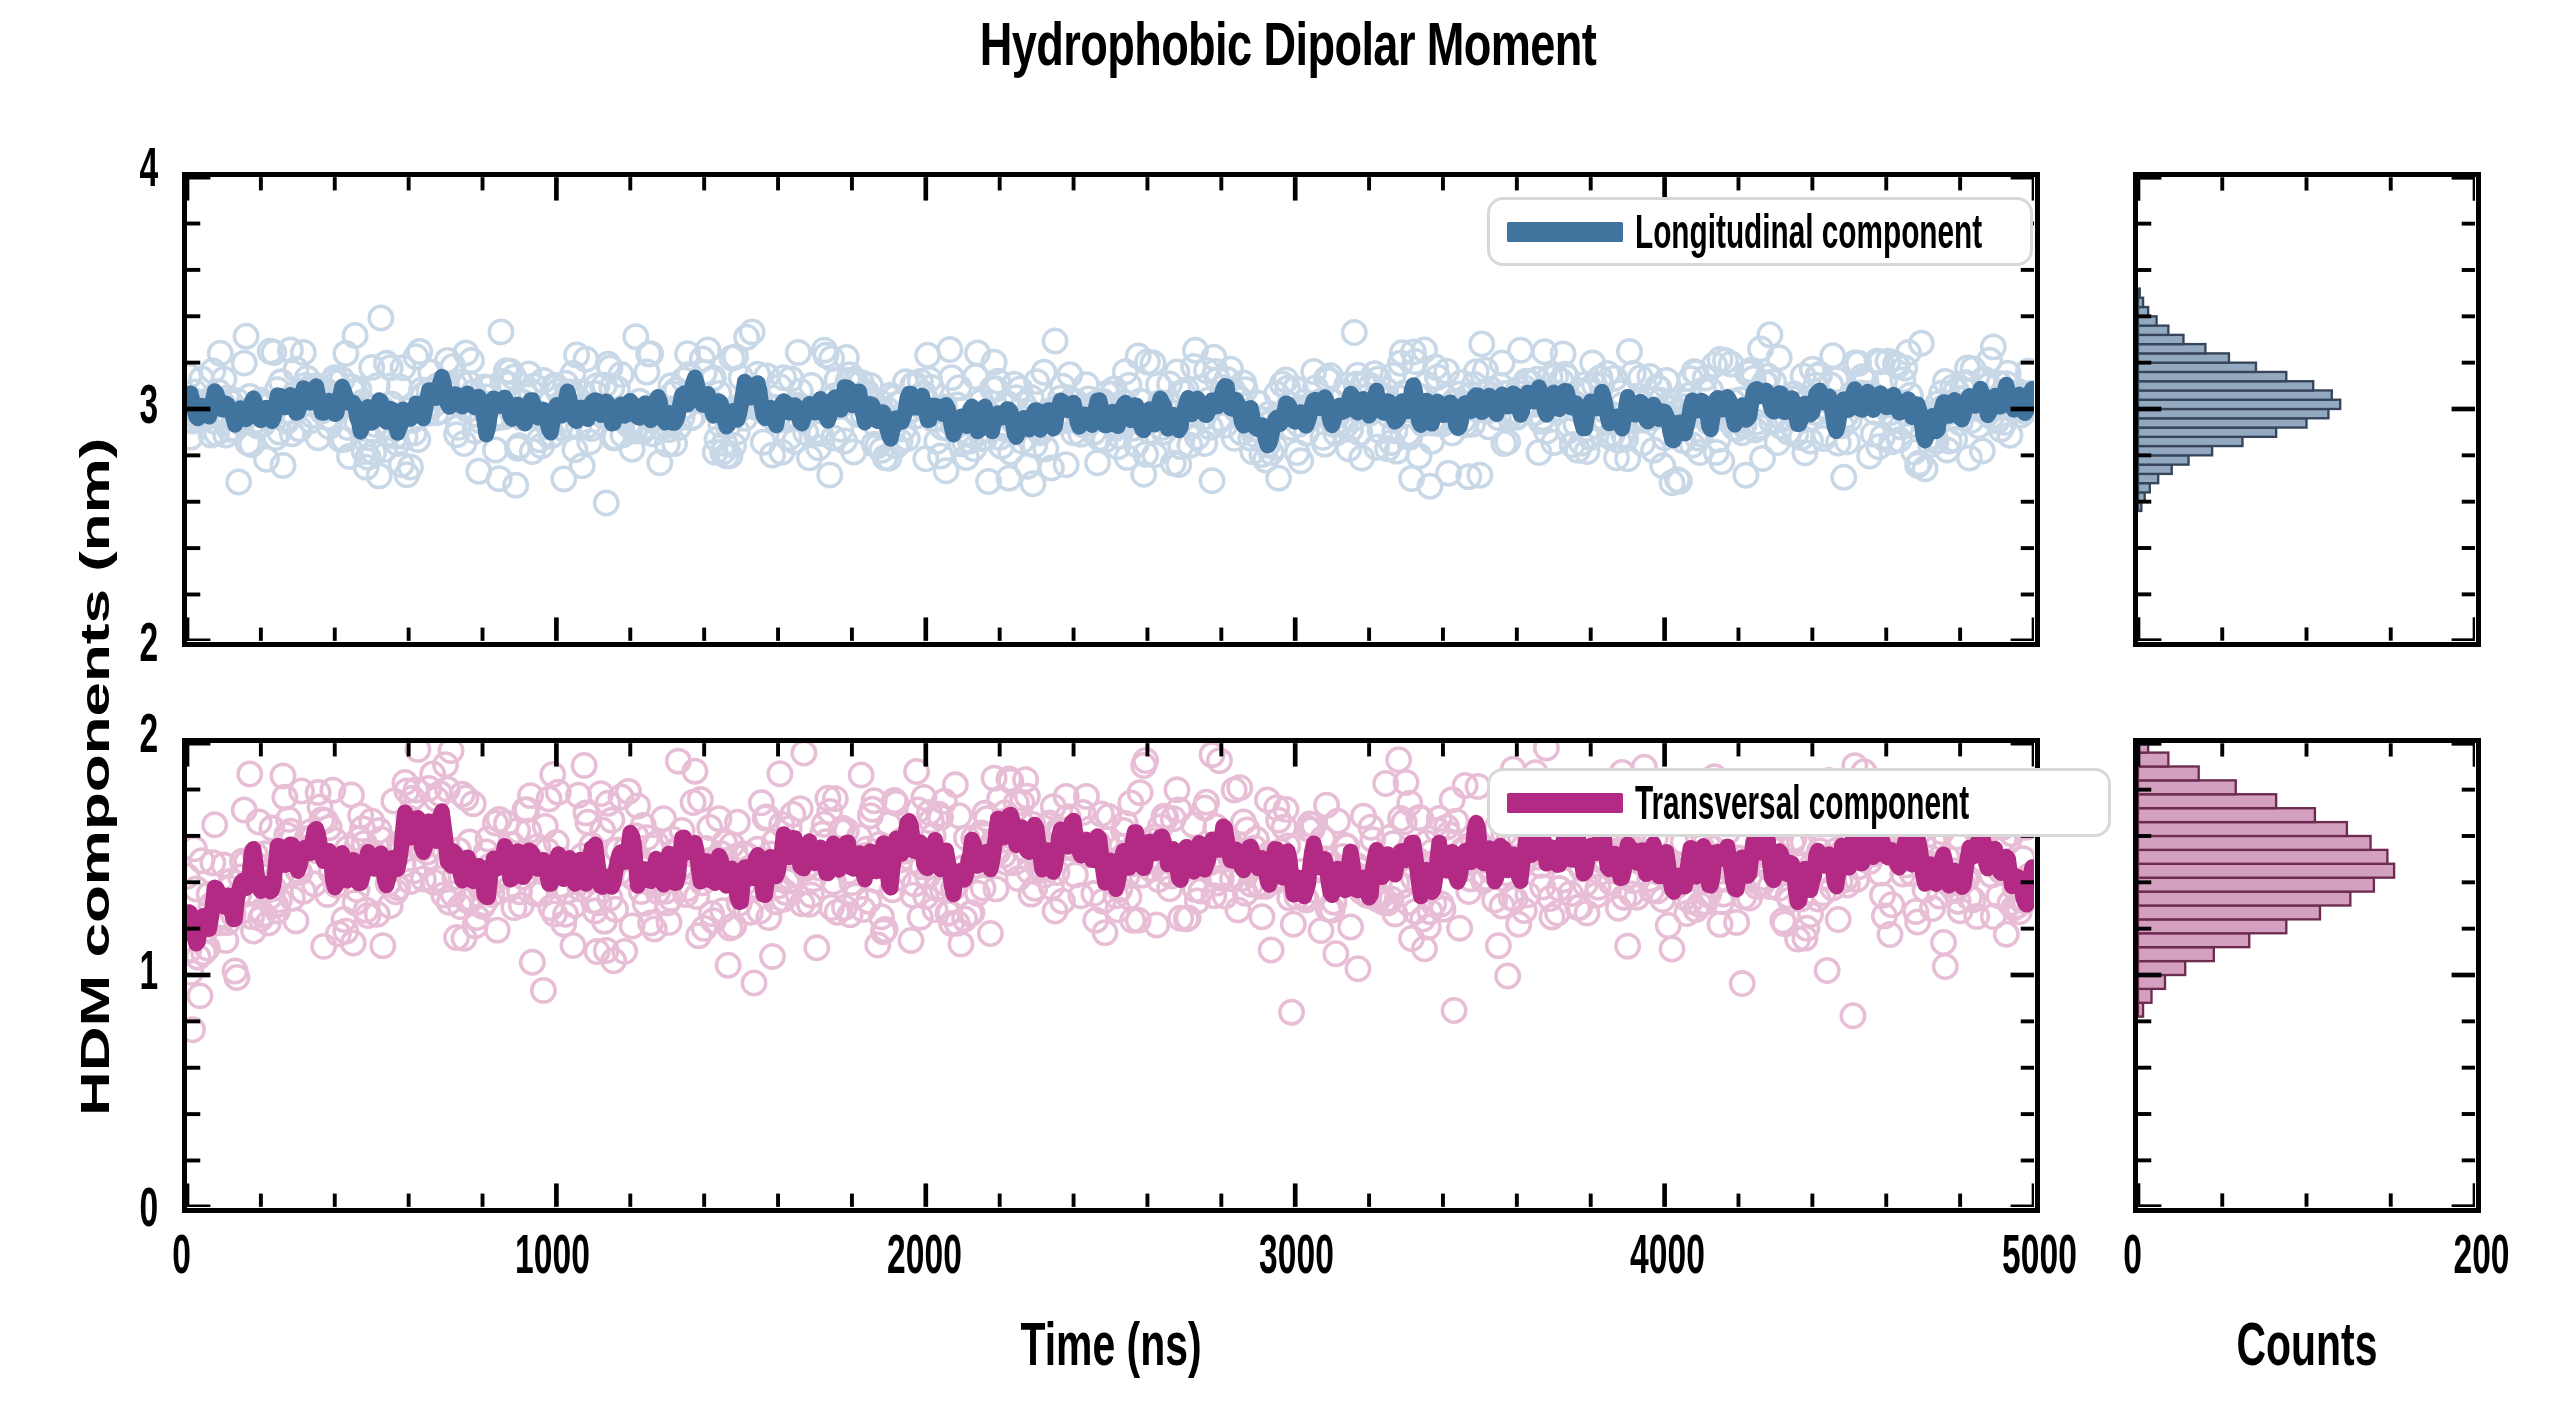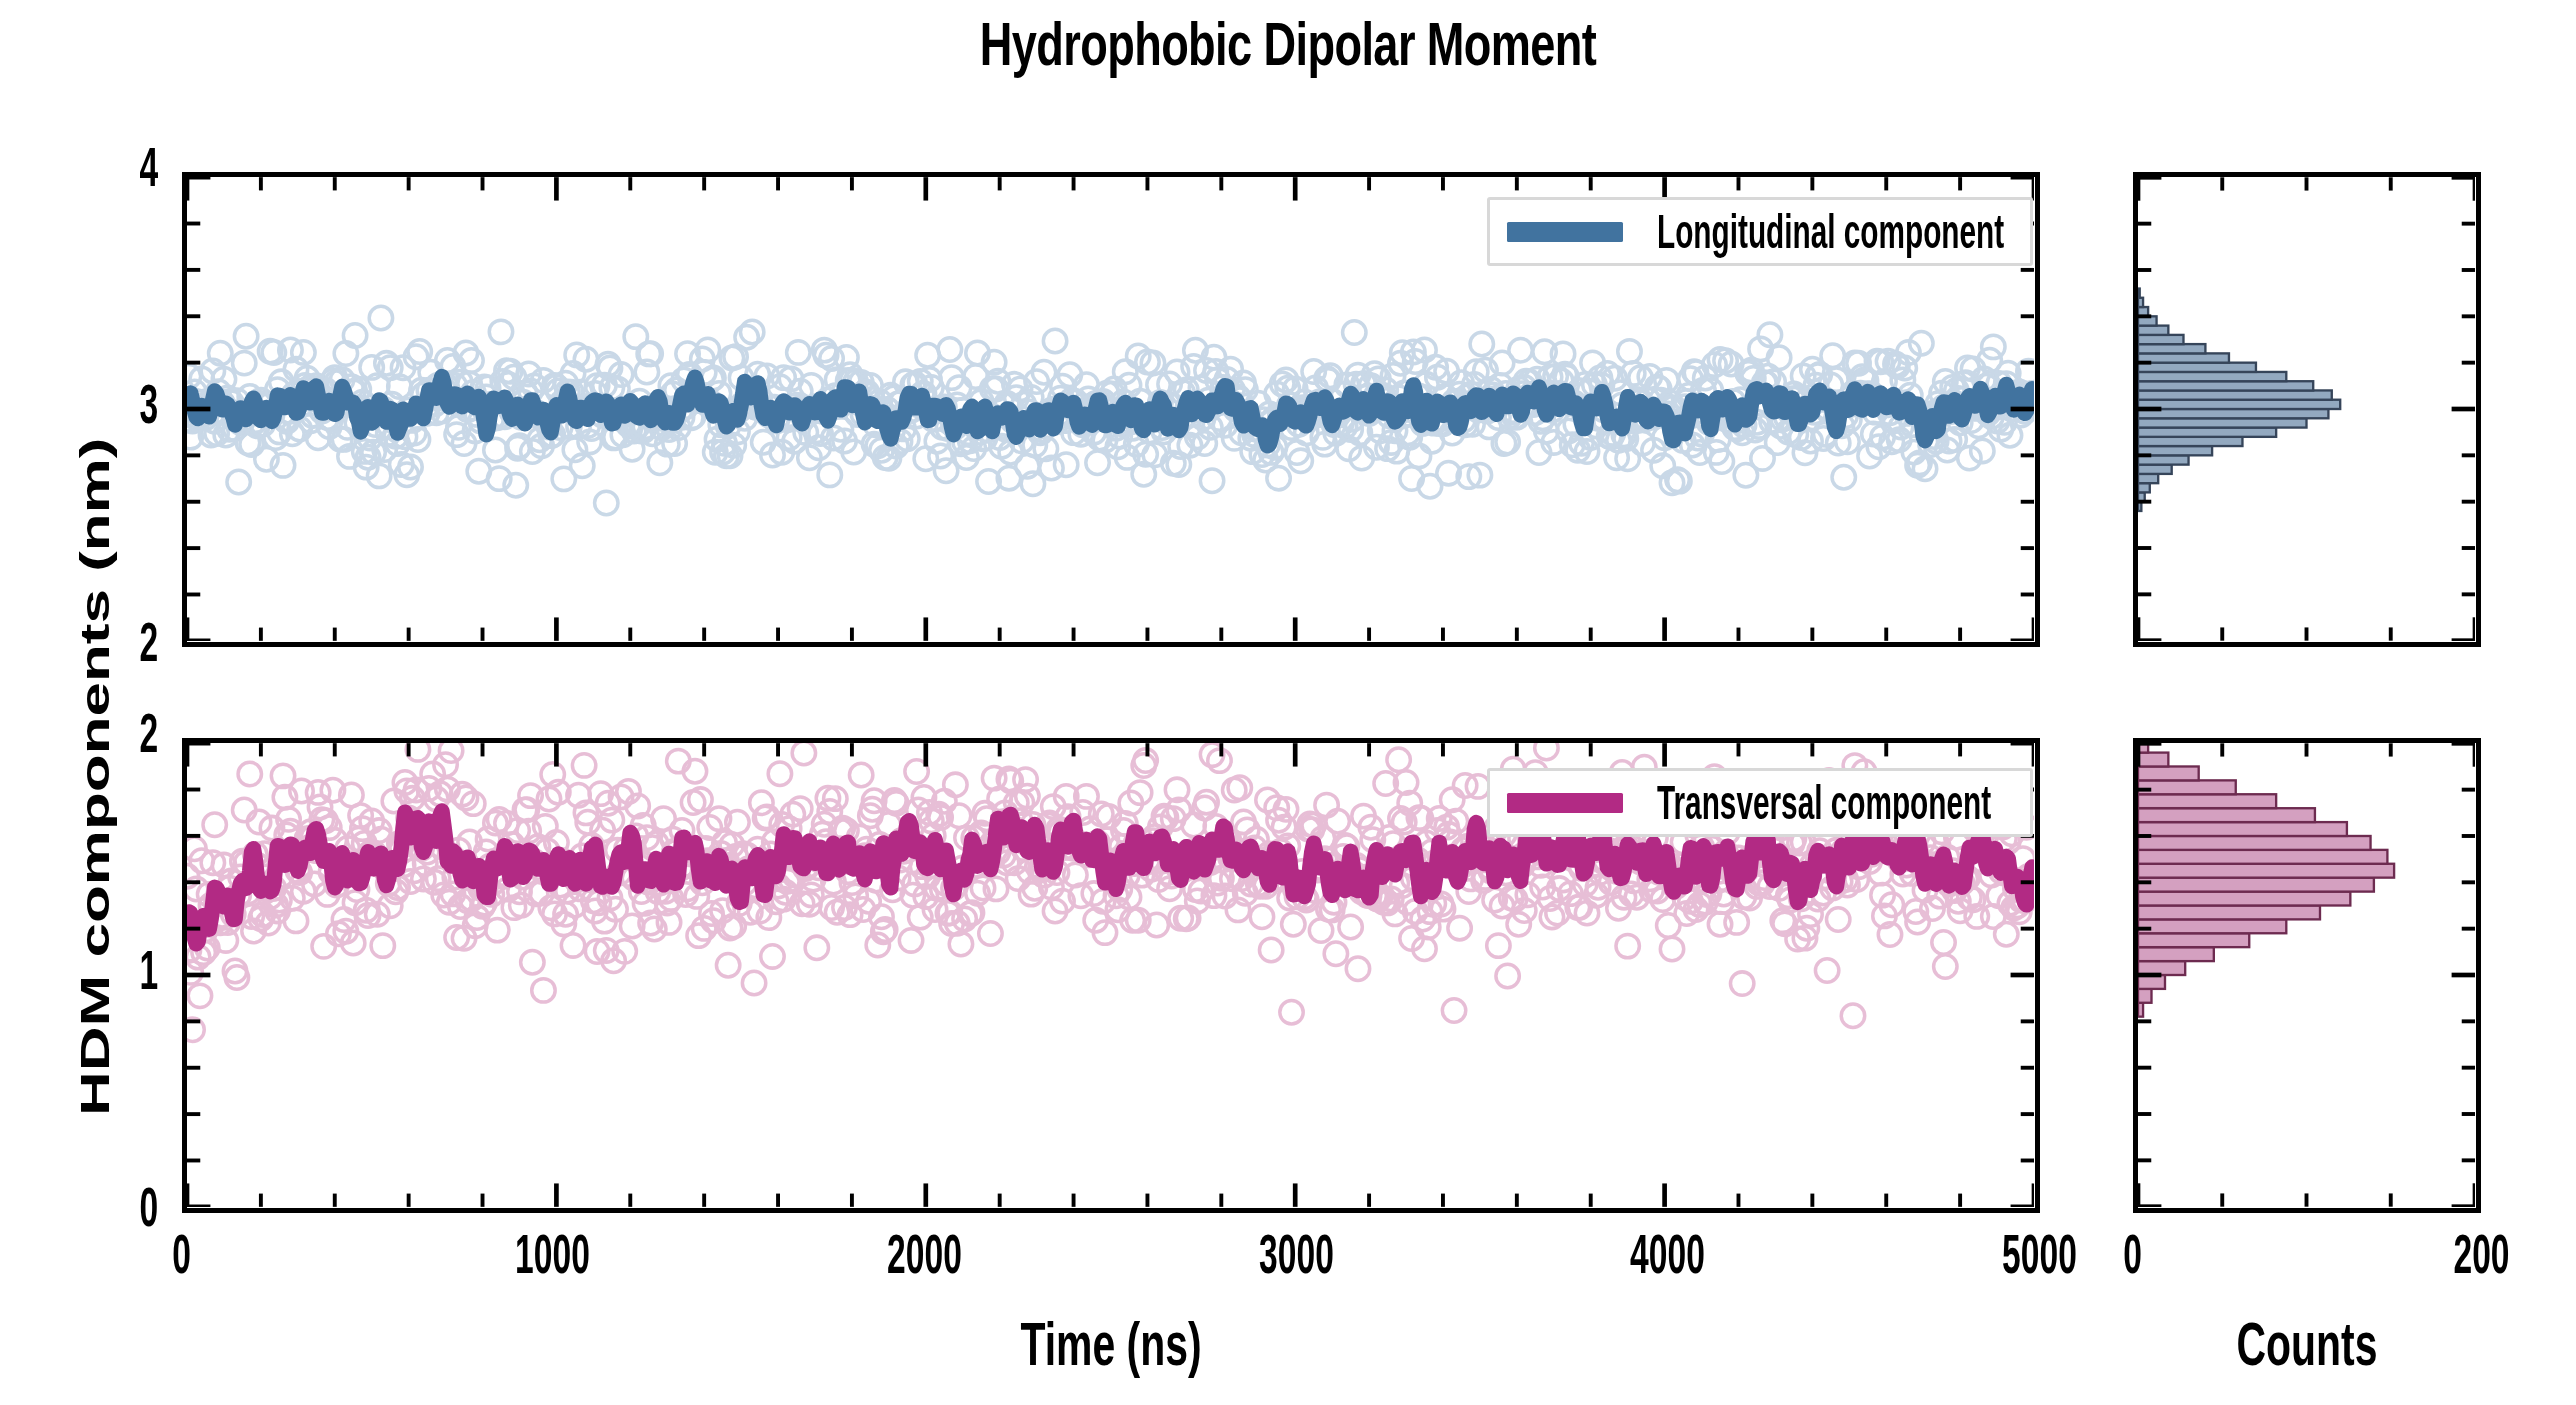--- a/index.html
+++ b/index.html
@@ -26,22 +26,22 @@
     transform-origin:0 0;
   }
 
   
   .panel{position:absolute;box-sizing:border-box;background:#fff;
          border:5.5px solid #000;overflow:hidden;}
 
   
   .legend{
     position:absolute;box-sizing:border-box;background:#ffffff;
-    border:3.1px solid #d8d8d8;border-radius:3px;
-    display:flex;align-items:center;gap:34px;padding:7.8px 20px 7.8px 17px;
+    border:3.1px solid #d8d8d8;border-radius:16px;
+    display:flex;align-items:center;gap:12px;padding:7.8px 20px 7.8px 17px;
     z-index:30;
   }
   .legend .swatch{width:116px;height:20px;border-radius:1.6px;flex:0 0 auto;}
   .legend .ltxt{font-size:48px;font-weight:bold;color:#000;
                 transform:scaleX(0.62);transform-origin:0 50%;
                 white-space:nowrap;width:406px;}
 
   svg{display:block;}
 </style>
 </head>
@@ -2330,21 +2330,21 @@
         <line x1="432" y1="59.39999999999998" x2="415" y2="59.39999999999998" stroke="#000" stroke-width="5"></line>
       </g>
     </svg>
 </div>
 
 <div class="legend" style="left:1487px;top:197px;width:546px;height:69px;">
   <div class="swatch" style="background:#41739f;"></div>
   <div class="ltxt">Longitudinal component</div>
 </div>
 
-<div class="legend" style="left:1487px;top:768px;width:546px;height:69px;">
+<div class="legend" style="left:1487px;top:768px;width:624px;height:69px;">
   <div class="swatch" style="background:#b22a84;"></div>
   <div class="ltxt">Transversal component</div>
 </div>
 
 <div class="ticklab" style="left:127px;top:139px;transform-origin:100% 50%;">4</div>
 <div class="ticklab" style="left:127px;top:376px;transform-origin:100% 50%;">3</div>
 <div class="ticklab" style="left:127px;top:614px;transform-origin:100% 50%;">2</div>
 
 <div class="ticklab" style="left:127px;top:705px;transform-origin:100% 50%;">2</div>
 <div class="ticklab" style="left:127px;top:942px;transform-origin:100% 50%;">1</div>

